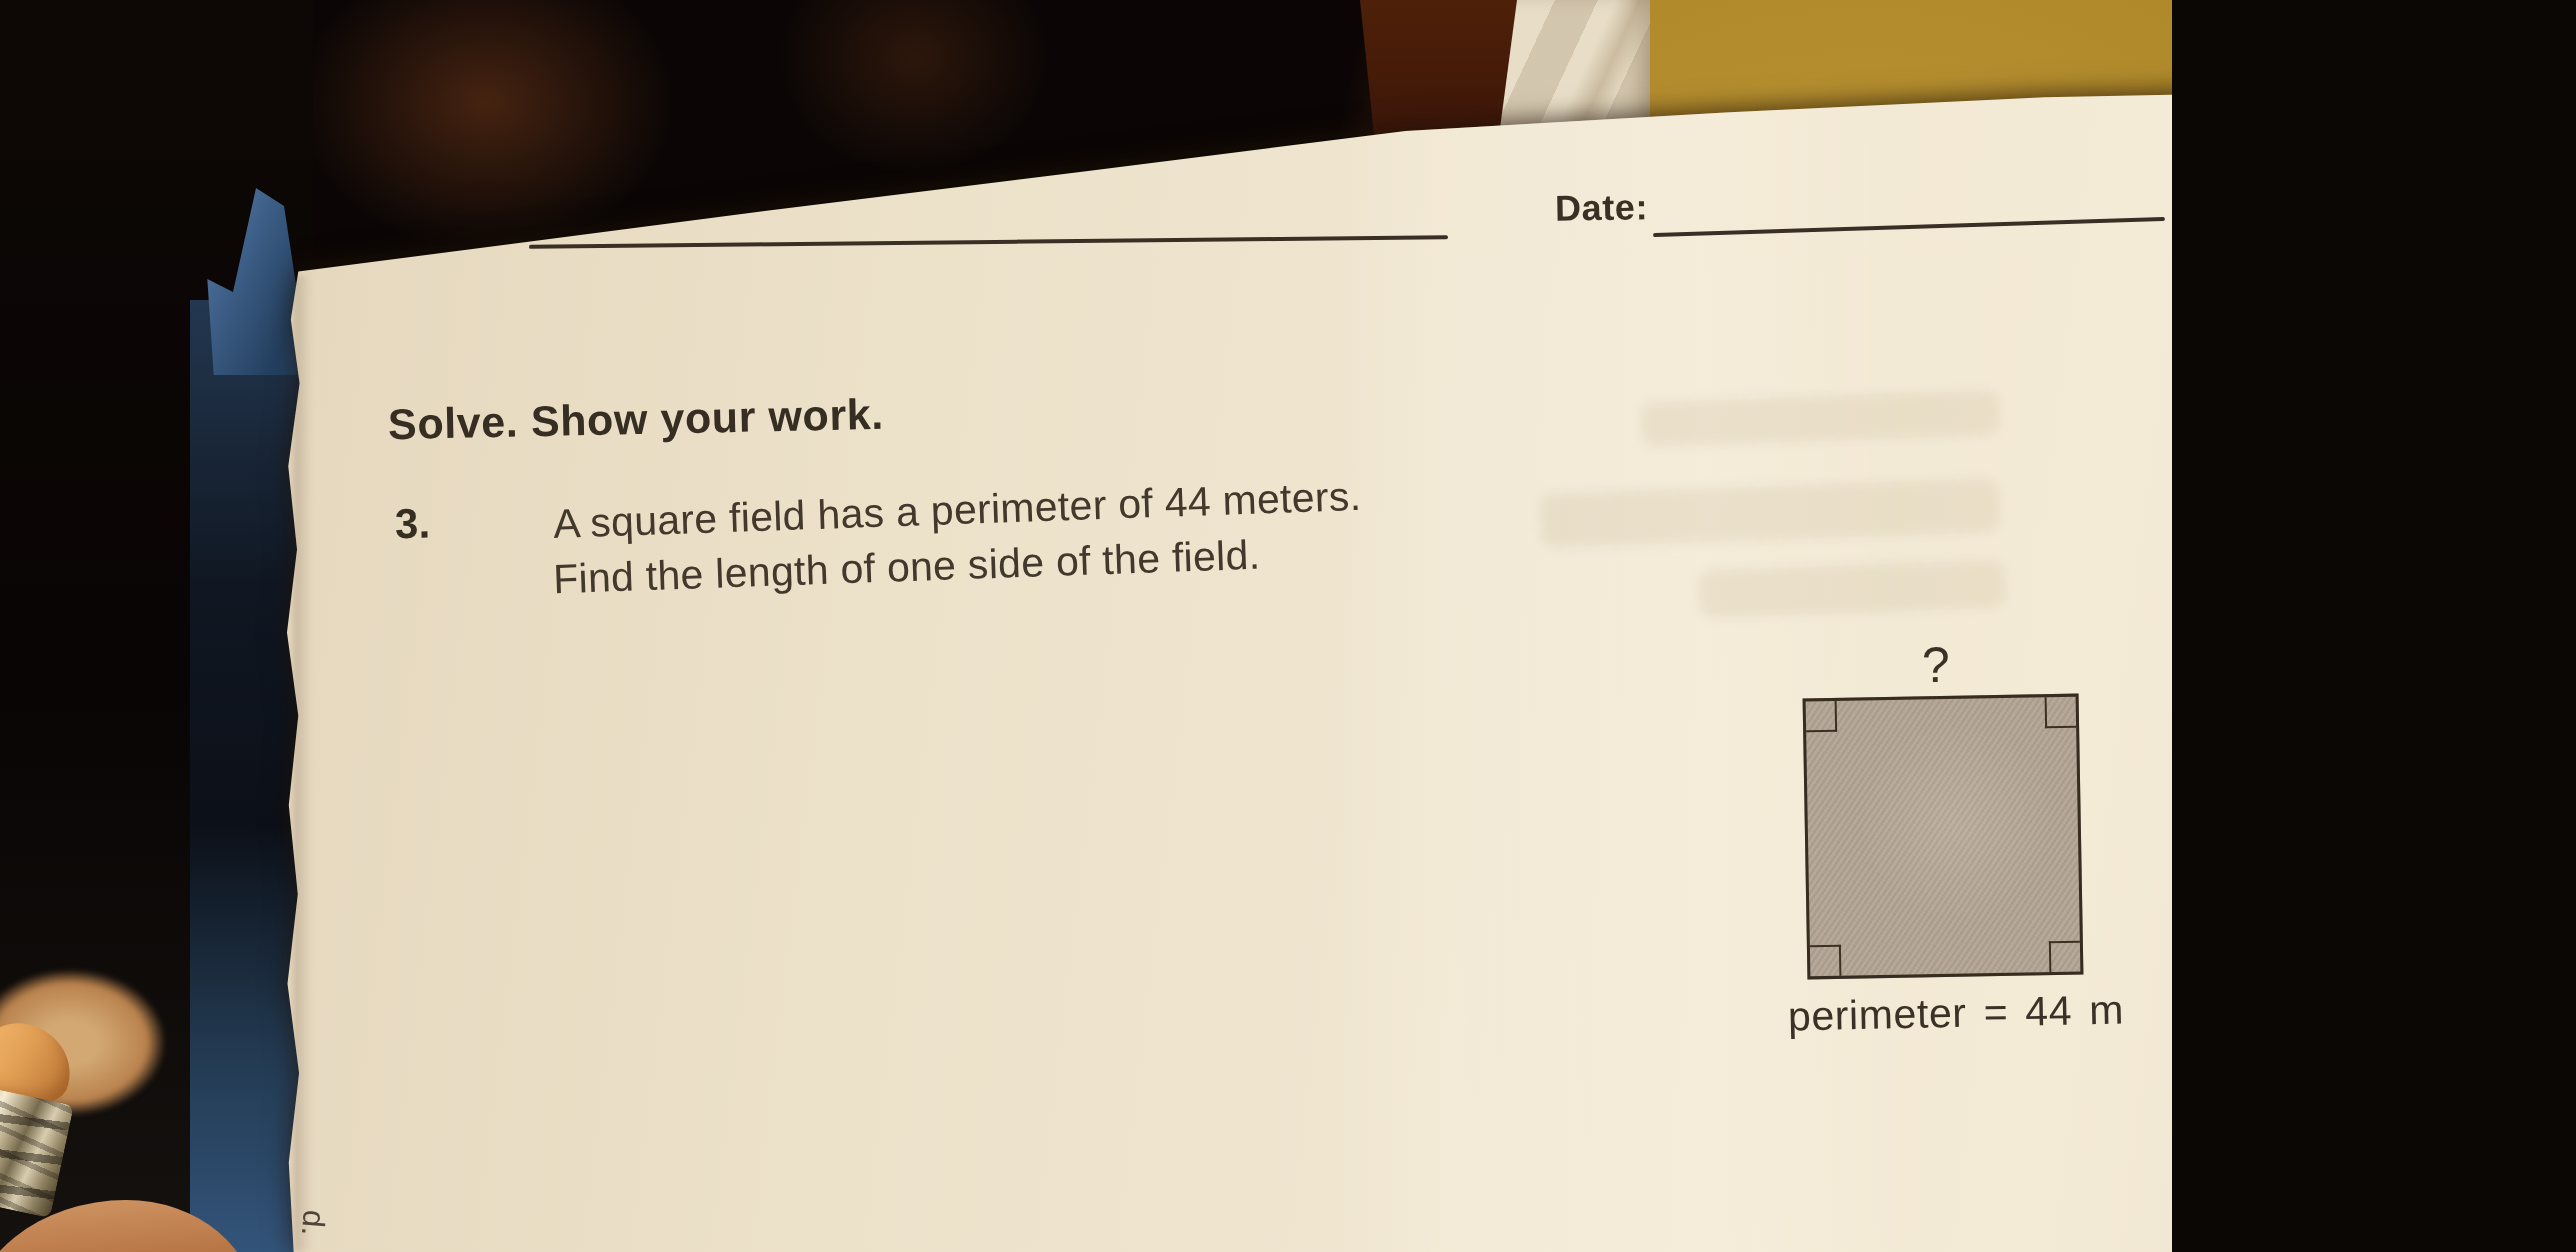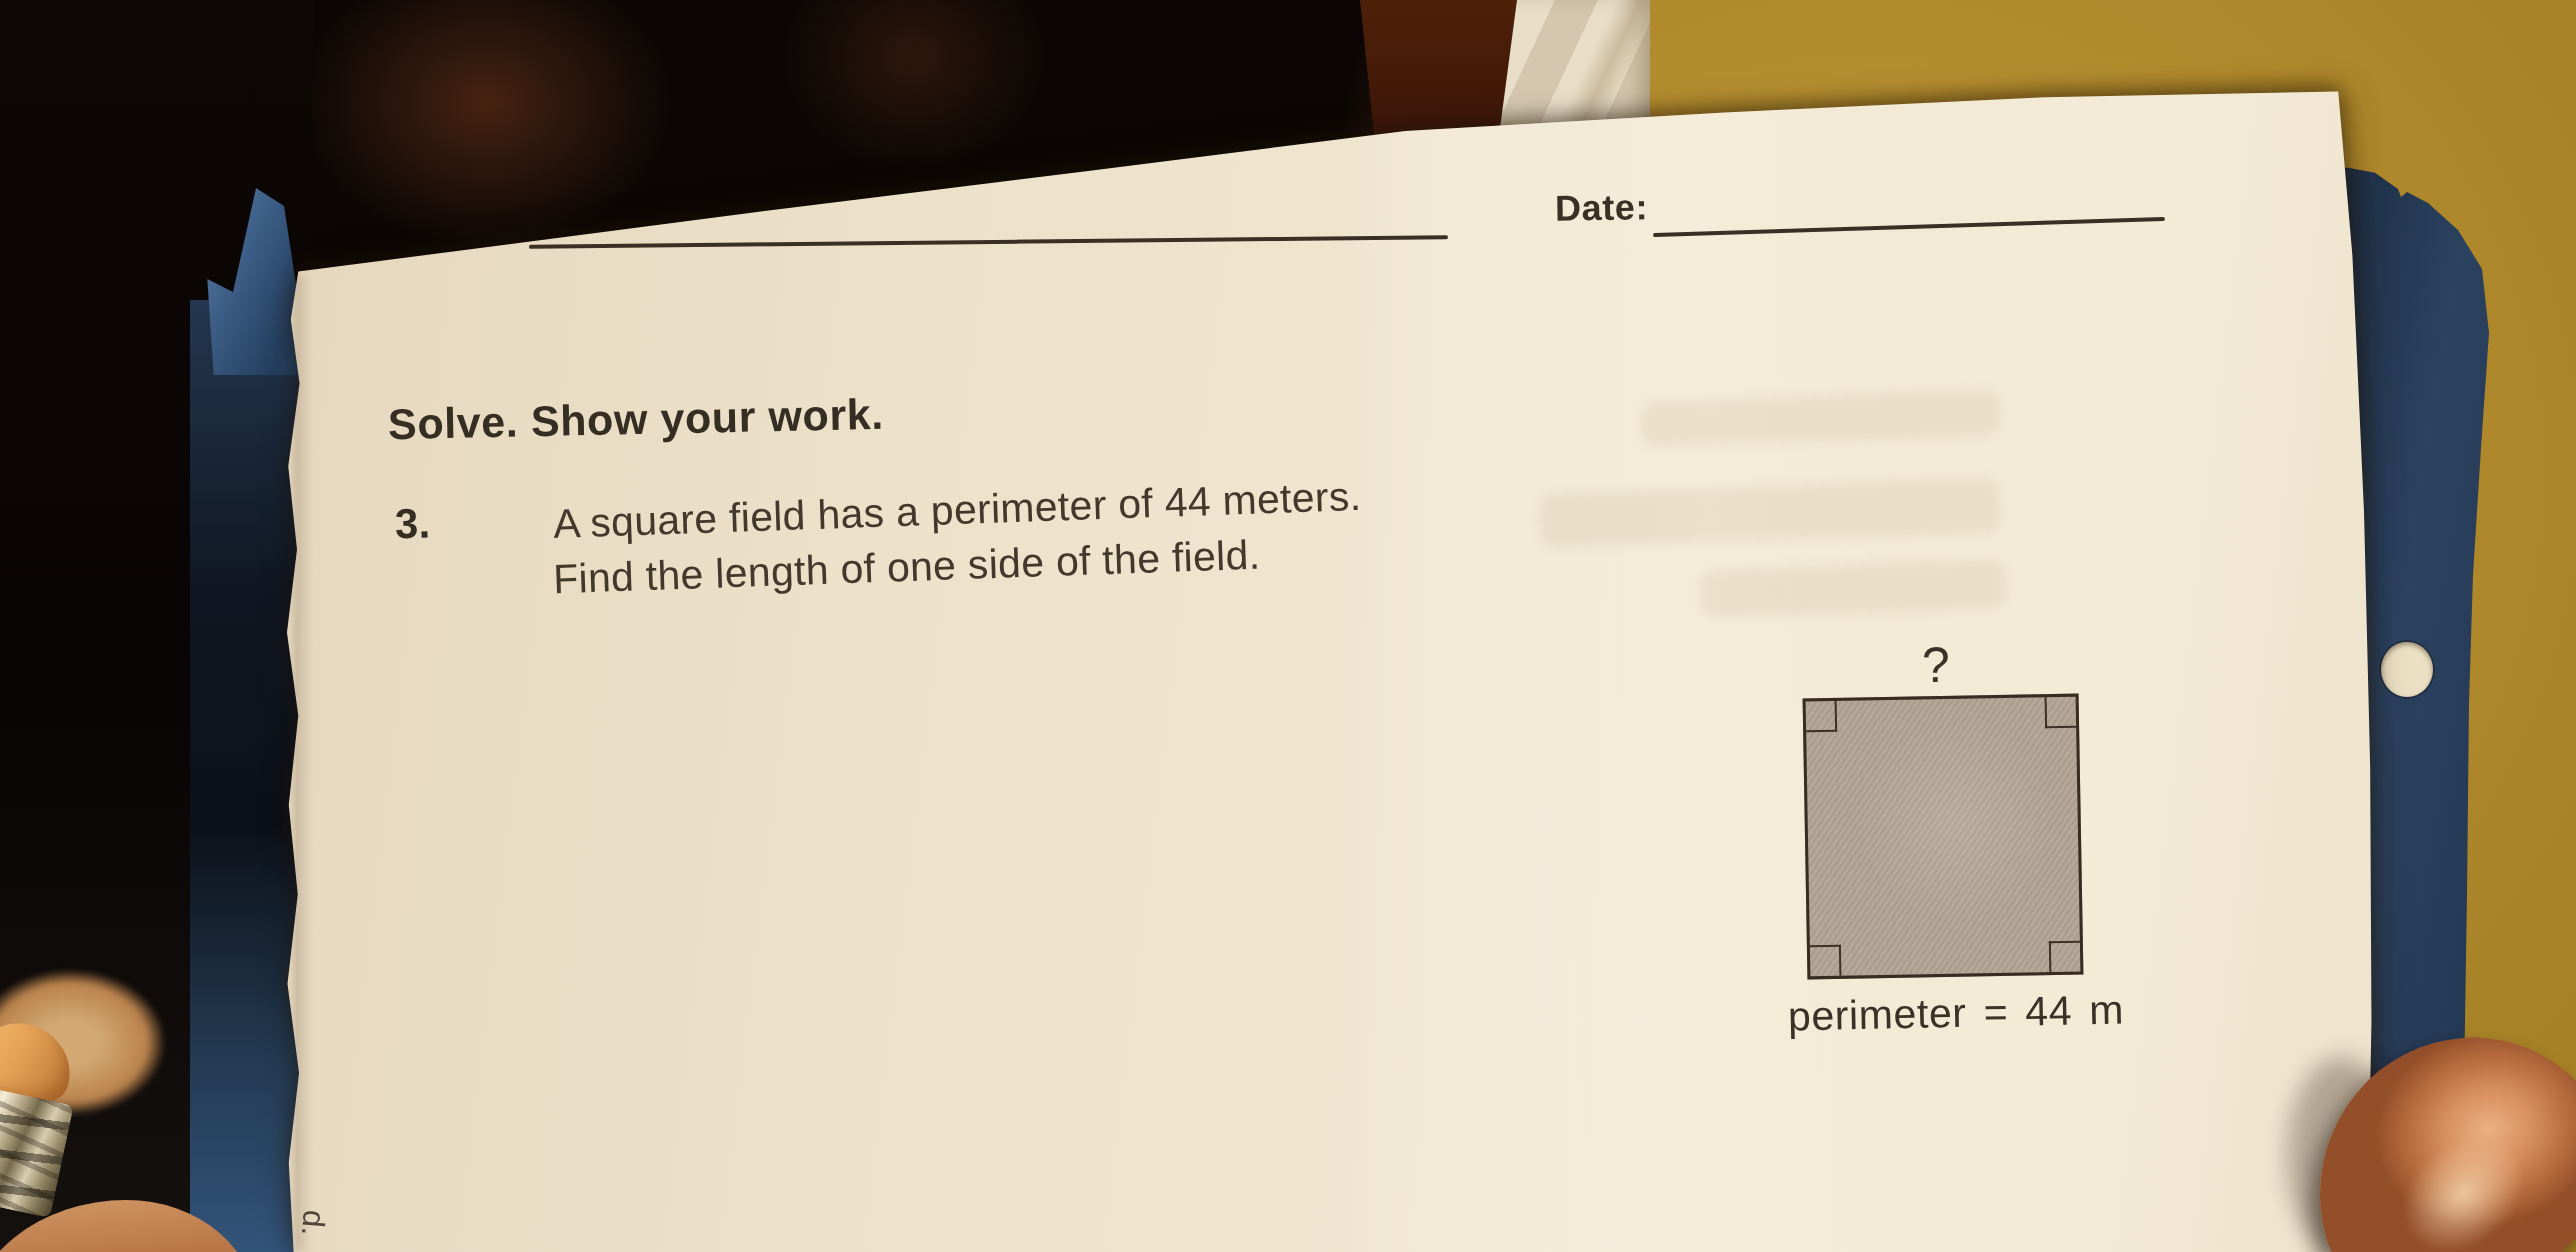--- a/index.html
+++ b/index.html
@@ -1,17 +1,17 @@
 <!DOCTYPE html>
 <html style="font-size:10.2px"><head>
 <meta charset="utf-8">
 <style>
   * { margin:0; padding:0; box-sizing:border-box; }
   html,body { width:2576px; height:1252px; overflow:hidden; background:#0b0705; }
-  .stage { position:absolute; inset:0; width:2576px; height:1252px; overflow:hidden;
+  .stage { position:absolute; inset:0; width:2172px; height:1252px; overflow:hidden;
            font-family:"Liberation Sans", sans-serif; }
   .abs { position:absolute; }
 
   
   .bg-dark { left:0; top:0; width:1521px; height:639px; z-index:1; background:
       radial-gradient(268px 211px at 486px 102px, rgba(118,59,26,.55), transparent 70%),
       radial-gradient(192px 166px at 914px 57px, rgba(92,46,20,.42), transparent 70%),
       radial-gradient(134px 275px at 1438px 173px, rgba(128,60,25,.38), transparent 75%),
       #0b0605; }
   .left-dark { left:0; top:0; width:313px; height:1252px; z-index:1;

